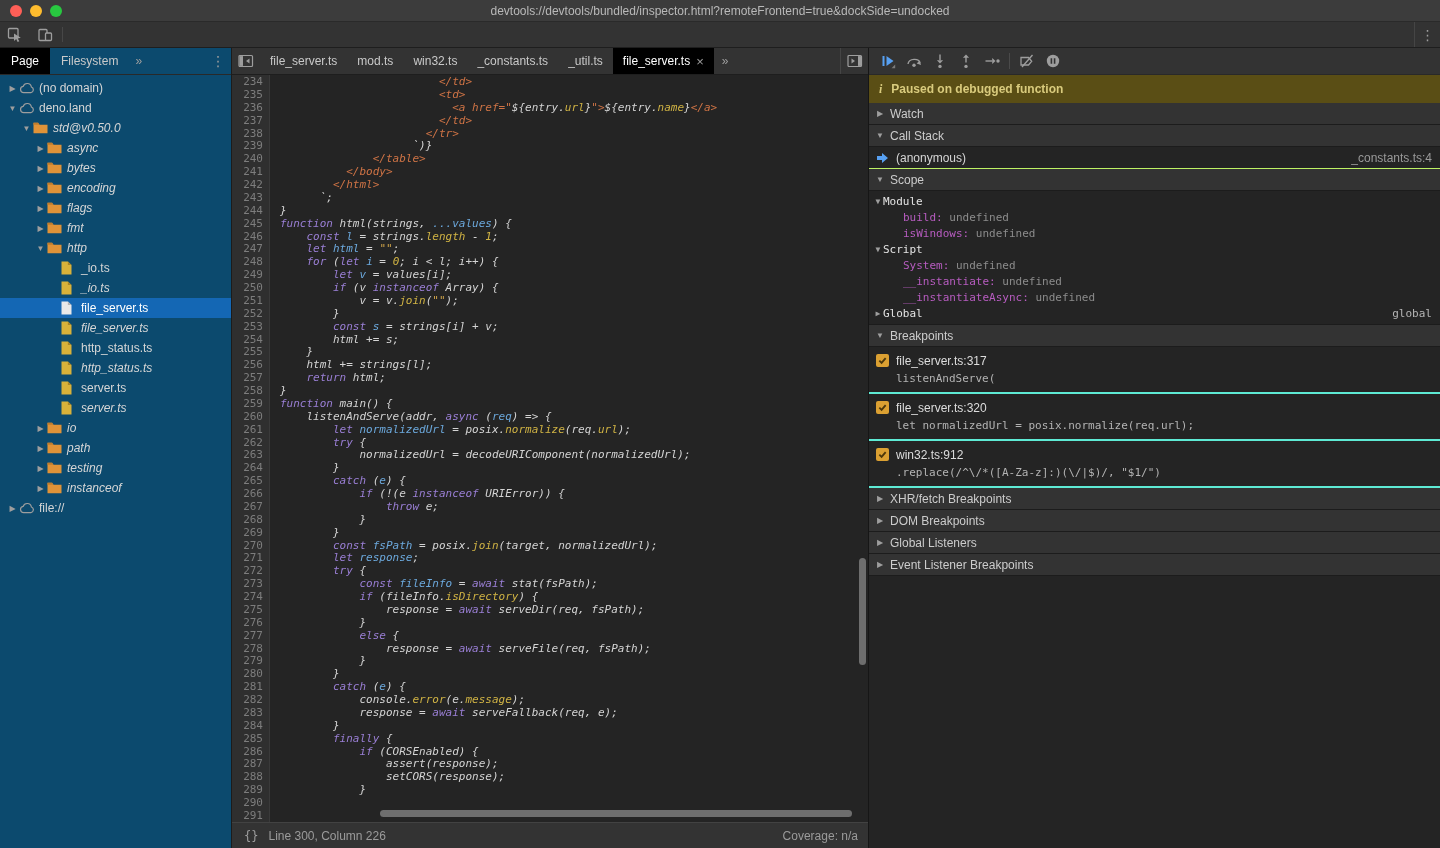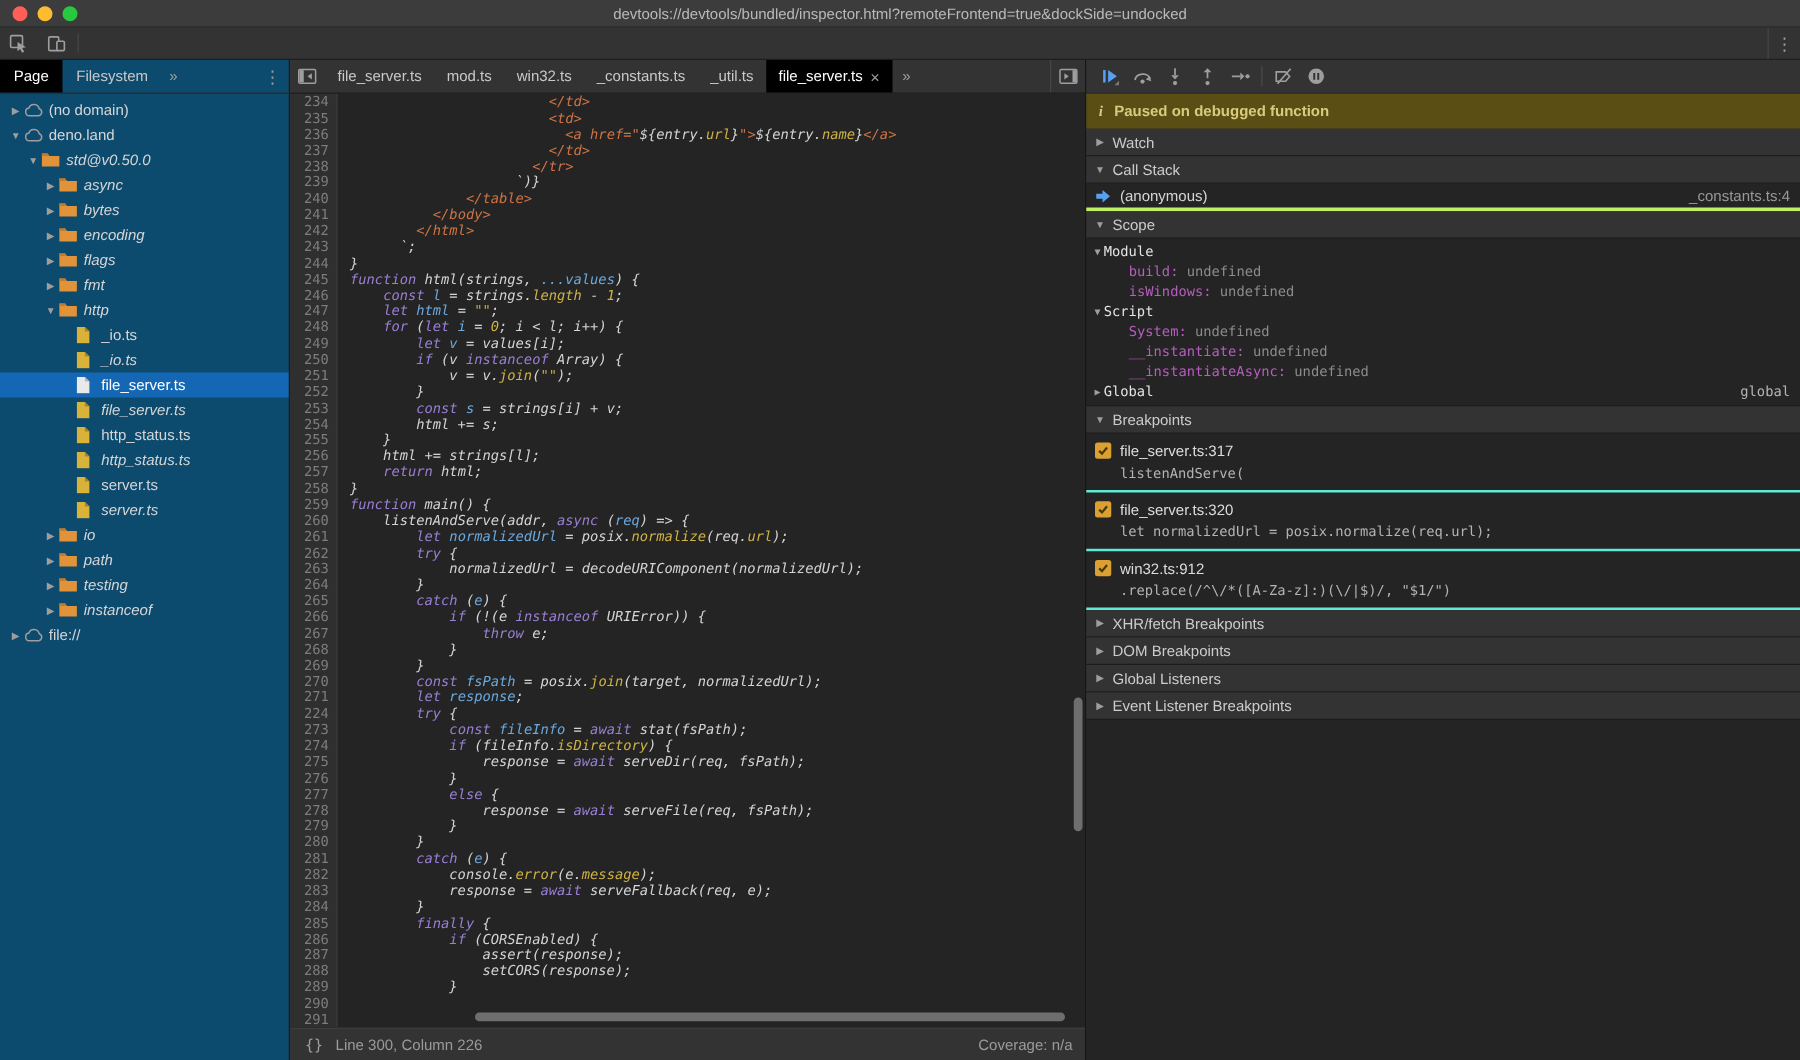--- a/index.html
+++ b/index.html
@@ -70,21 +70,21 @@
   .status-right { margin-left:auto; margin-right:10px; }
   
   .debug-pane { width:572px; background:#242424; border-left:1px solid #161616; display:flex; flex-direction:column; }
   .debug-toolbar { height:27px; background:#333; border-bottom:1px solid #292929; display:flex; align-items:center; padding-left:6px; flex:none; }
   .dbg-btn { width:26px; height:26px; display:flex; align-items:center; justify-content:center; }
   .dbg-sep { width:1px; height:16px; background:#4a4a4a; margin:0 4px; }
   .paused-banner { height:28px; background:#5a4e15; color:#d9cb7d; display:flex; align-items:center; padding-left:10px; gap:9px; font-weight:bold; flex:none; }
   .banner-i { font-family:"Liberation Serif", serif; font-style:italic; font-weight:bold; color:#d9cb7d; }
   .sec-header { height:22px; background:#333; border-bottom:1px solid #1c1c1c; display:flex; align-items:center; color:#ccc; padding-left:6px; gap:5px; flex:none; }
   .sec-arrow { font-size:8px; color:#9e9e9e; width:10px; text-align:center; }
-  .cs-frame { height:22px; display:flex; align-items:center; padding:0 8px 0 6px; border-bottom:3px solid #bef264; color:#d6d6d6; }
+  .cs-frame { height:22px; display:flex; align-items:center; padding:0 8px 0 6px; border-bottom:1px solid #bef264; color:#d6d6d6; }
   .cs-loc { margin-left:auto; color:#999; }
   .scope-body { font-family:"DejaVu Sans Mono", monospace; font-size:11px; border-bottom:1px solid #1c1c1c; padding:2px 0 3px; }
   .scope-row { height:16px; display:flex; align-items:center; color:#e3e3e3; }
   .scope-row .sec-arrow { margin-left:4px; }
   .scope-prop { padding-left:34px; }
   .prop-name { color:#b75cc0; }
   .prop-val { color:#8c8c8c; }
   .scope-val-right { margin-left:auto; margin-right:8px; color:#b5b5b5; }
   .bp-item { padding:4px 0 5px; border-bottom:2px solid #5eead4; }
   .bp-title { height:19px; display:flex; align-items:center; padding-left:7px; gap:7px; color:#ddd; }
@@ -442,21 +442,21 @@
             <div class="gutter-line">262</div>
             <div class="gutter-line">263</div>
             <div class="gutter-line">264</div>
             <div class="gutter-line">265</div>
             <div class="gutter-line">266</div>
             <div class="gutter-line">267</div>
             <div class="gutter-line">268</div>
             <div class="gutter-line">269</div>
             <div class="gutter-line">270</div>
             <div class="gutter-line">271</div>
-            <div class="gutter-line">224</div>
+            <div class="gutter-line">272</div>
             <div class="gutter-line">273</div>
             <div class="gutter-line">274</div>
             <div class="gutter-line">275</div>
             <div class="gutter-line">276</div>
             <div class="gutter-line">277</div>
             <div class="gutter-line">278</div>
             <div class="gutter-line">279</div>
             <div class="gutter-line">280</div>
             <div class="gutter-line">281</div>
             <div class="gutter-line">282</div>

